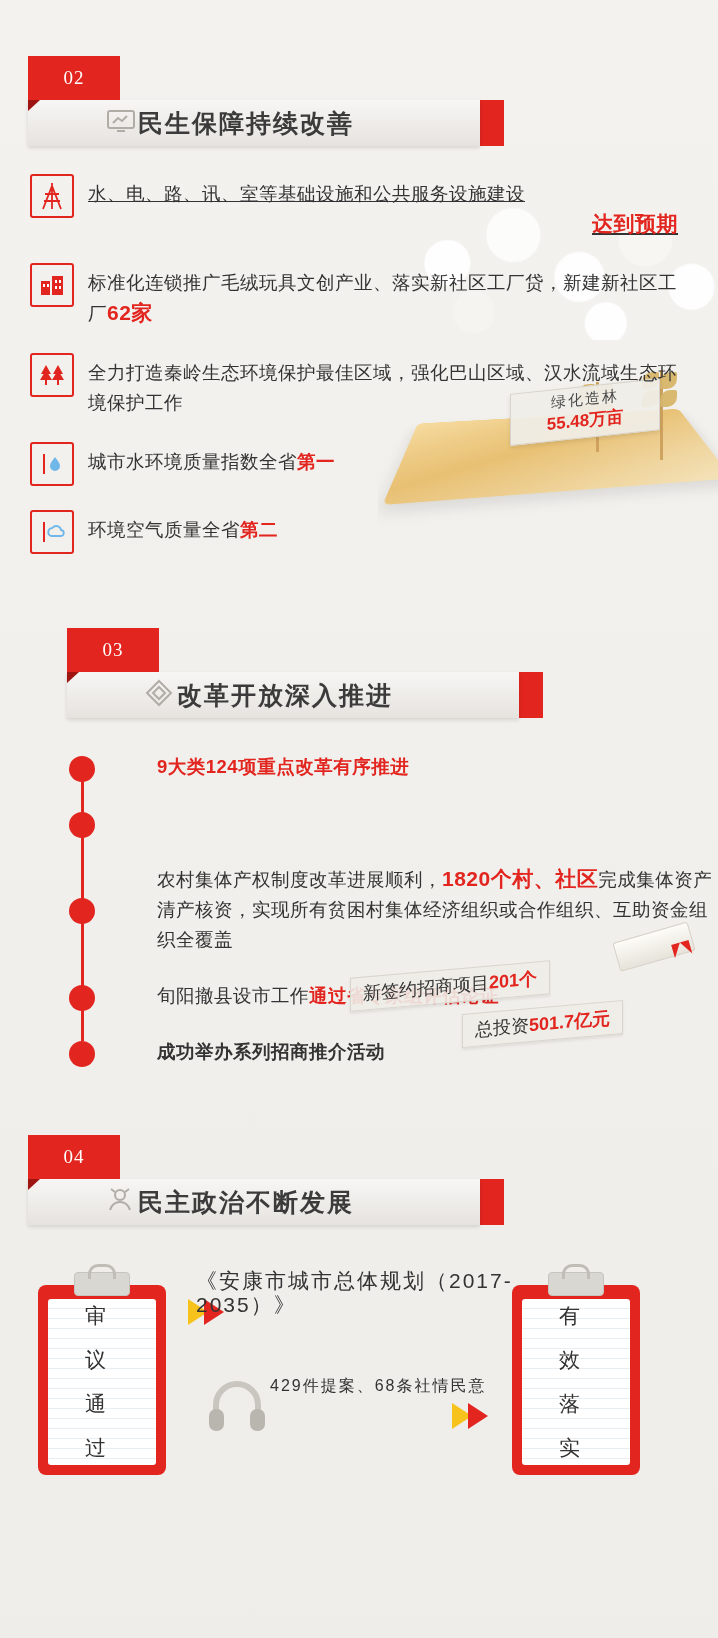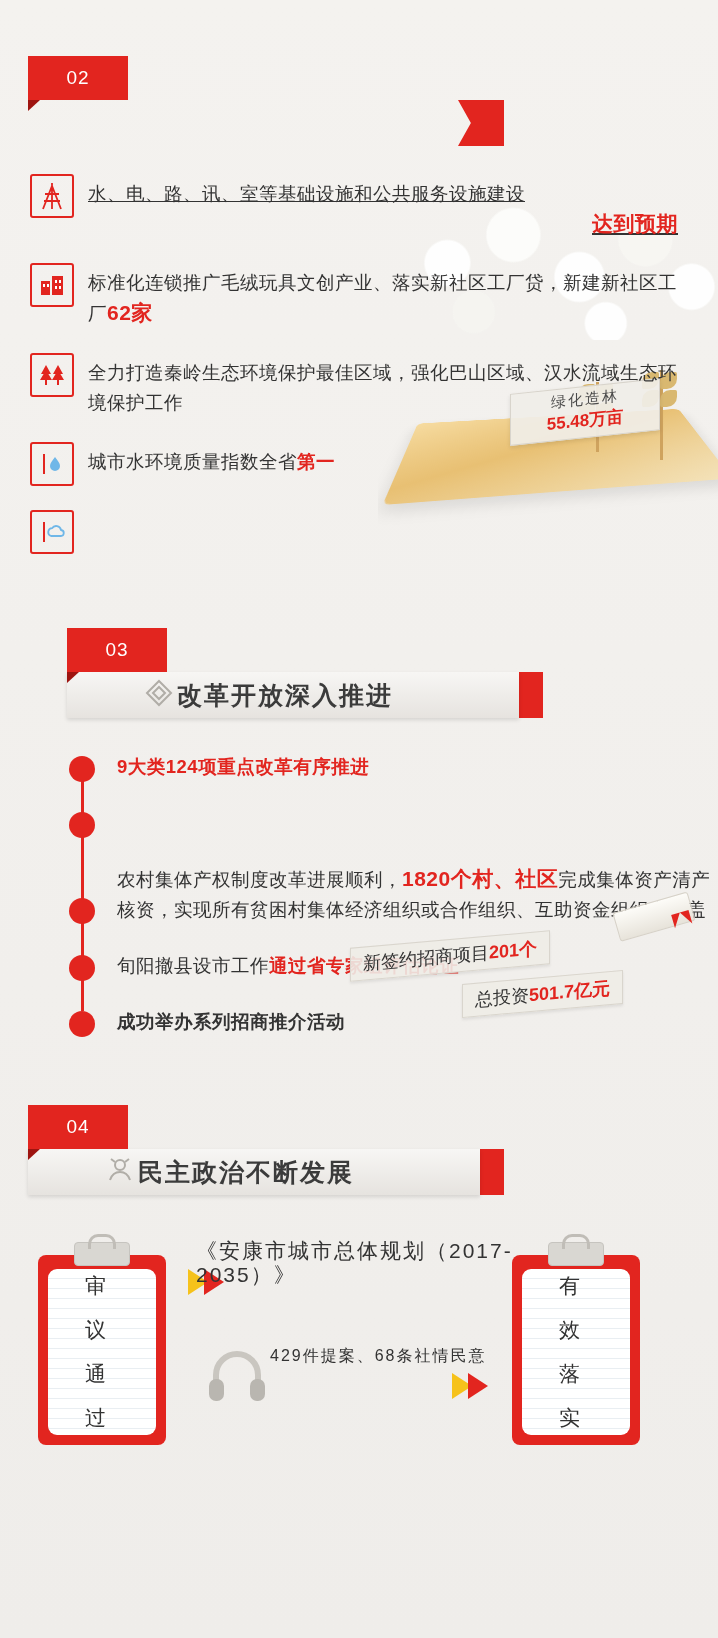--- a/index.html
+++ b/index.html
@@ -21,27 +21,28 @@
   
   .section { position: relative; }
   .sec-head {
     position: relative;
     height: 90px;
     margin-left: 28px;
   }
   .num-tab {
     position: absolute;
     left: 0; top: 0;
-    width: 100px; height: 44px;
+    width: 92px; height: 44px;
     background: #e2251f;
     color: #fff;
     font-size: 19px;
     letter-spacing: 1px;
     display: flex; align-items: center; justify-content: center;
     z-index: 4;
+    font-family: Liberation Serif, serif;
   }
   .num-tab:after{
     content:"";
     position:absolute;
     left:0; bottom:-11px;
     border-left: 12px solid #9e1410;
     border-bottom: 11px solid transparent;
   }
   .title-bar {
     position: absolute;
@@ -160,21 +161,21 @@
     left: 12px; top: 8px; bottom: 26px;
     width: 3px; background: #e2251f;
   }
   .tl-row { display: flex; align-items: flex-start; margin-bottom: 26px; position: relative; }
   .dot {
     width: 26px; height: 26px; border-radius: 50%;
     background: #e2251f; flex: 0 0 26px; margin-right: 22px; margin-top: 4px;
     z-index: 2;
   }
   .tl-text {
-    font-size: 18.5px; line-height: 30px; color: #333; max-width: 610px; letter-spacing: .5px;
+    font-size: 18.5px; line-height: 30px; color: #333; max-width: 610px; letter-spacing: .5px; margin-left: 40px;
   }
 
   
   .ribbon-wrap { position: absolute; right: 8px; bottom: 8px; width: 360px; height: 120px; }
   .ribbon {
     background: rgba(238,236,231,.9);
     border: 1px solid #d9d5cd;
     transform: skewY(-5deg);
     padding: 4px 12px;
     font-size: 18px;
@@ -215,21 +216,21 @@
   }
   .clip-clamp:after{
     content:""; position:absolute; left:50%; top:-9px; transform:translateX(-50%);
     width: 22px; height: 12px; border: 3px solid #c0bdb7; border-bottom:none;
     border-radius: 10px 10px 0 0;
   }
   .clip-paper {
     width: 100%; height: 100%;
     background:
       repeating-linear-gradient(180deg,#ffffff 0 9px,#e9eef2 9px 10px);
-    border-radius: 9px;
+    border-radius: 3px;
     position: relative;
     display: flex; flex-direction: column; justify-content: center; align-items: center; padding-left: 28px;
   }
   .clip-paper span {
     font-size: 21px; color: #333; letter-spacing: 9px; padding-left: 9px;
     line-height: 44px; font-weight: 500;
   }
   .mid-text {
     position: absolute; left: 196px; top: 18px; width: 330px;
     font-size: 21px; line-height: 24px; color: #333; letter-spacing: 2px;
@@ -284,20 +285,30 @@
       </div>
       <div class="plaque">
         <div class="l1">绿化造林</div>
         <div class="l2">55.48万亩</div>
       </div>
     </div>
 
     <div class="sec-head">
       <div class="num-tab">02</div>
       <div class="tail"></div>
+      <div class="title-bar">
+        <span class="ticon">
+          <svg width="30" height="24" viewBox="0 0 30 24">
+              <rect x="2" y="2" width="26" height="17" rx="2" fill="none" stroke="#b0ada7" stroke-width="2"></rect>
+              <path d="M7 14l5-5 4 3 5-5" fill="none" stroke="#b0ada7" stroke-width="2"></path>
+              <path d="M11 22h8" stroke="#b0ada7" stroke-width="2"></path>
+            </svg>
+        </span>
+        <span class="txt">民生保障持续改善</span>
+      </div>
     </div>
 
     <div class="list02">
 
       <div class="row">
         <div class="icon-box">
           <svg width="26" height="28" viewBox="0 0 26 28">
               <path d="M13 1v26M4 27L13 4l9 23M6 12h14M5 19h16" fill="none" stroke="#e2251f" stroke-width="1.8"></path>
             </svg>
         </div>
@@ -348,20 +359,23 @@
         </div>
       </div>
 
       <div class="row">
         <div class="icon-box">
           <svg width="26" height="26" viewBox="0 0 26 26">
               <path d="M5 3v20" stroke="#e2251f" stroke-width="2"></path>
               <path d="M12 17a4 4 0 011-7.8A5 5 0 0122 11a3 3 0 01-.5 6H12z" fill="none" stroke="#6fb7e8" stroke-width="1.8"></path>
             </svg>
         </div>
+        <div class="row-text" style="width:600px;">
+          <span>环境空气质量全省</span><span class="hl">第二</span>
+        </div>
       </div>
 
     </div>
   </div>
 
   <div class="section" style="padding-top:50px;padding-left:39px;">
     <div class="sec-head">
       <div class="num-tab">03</div>
       <div class="tail"></div>
       <div class="title-bar">

